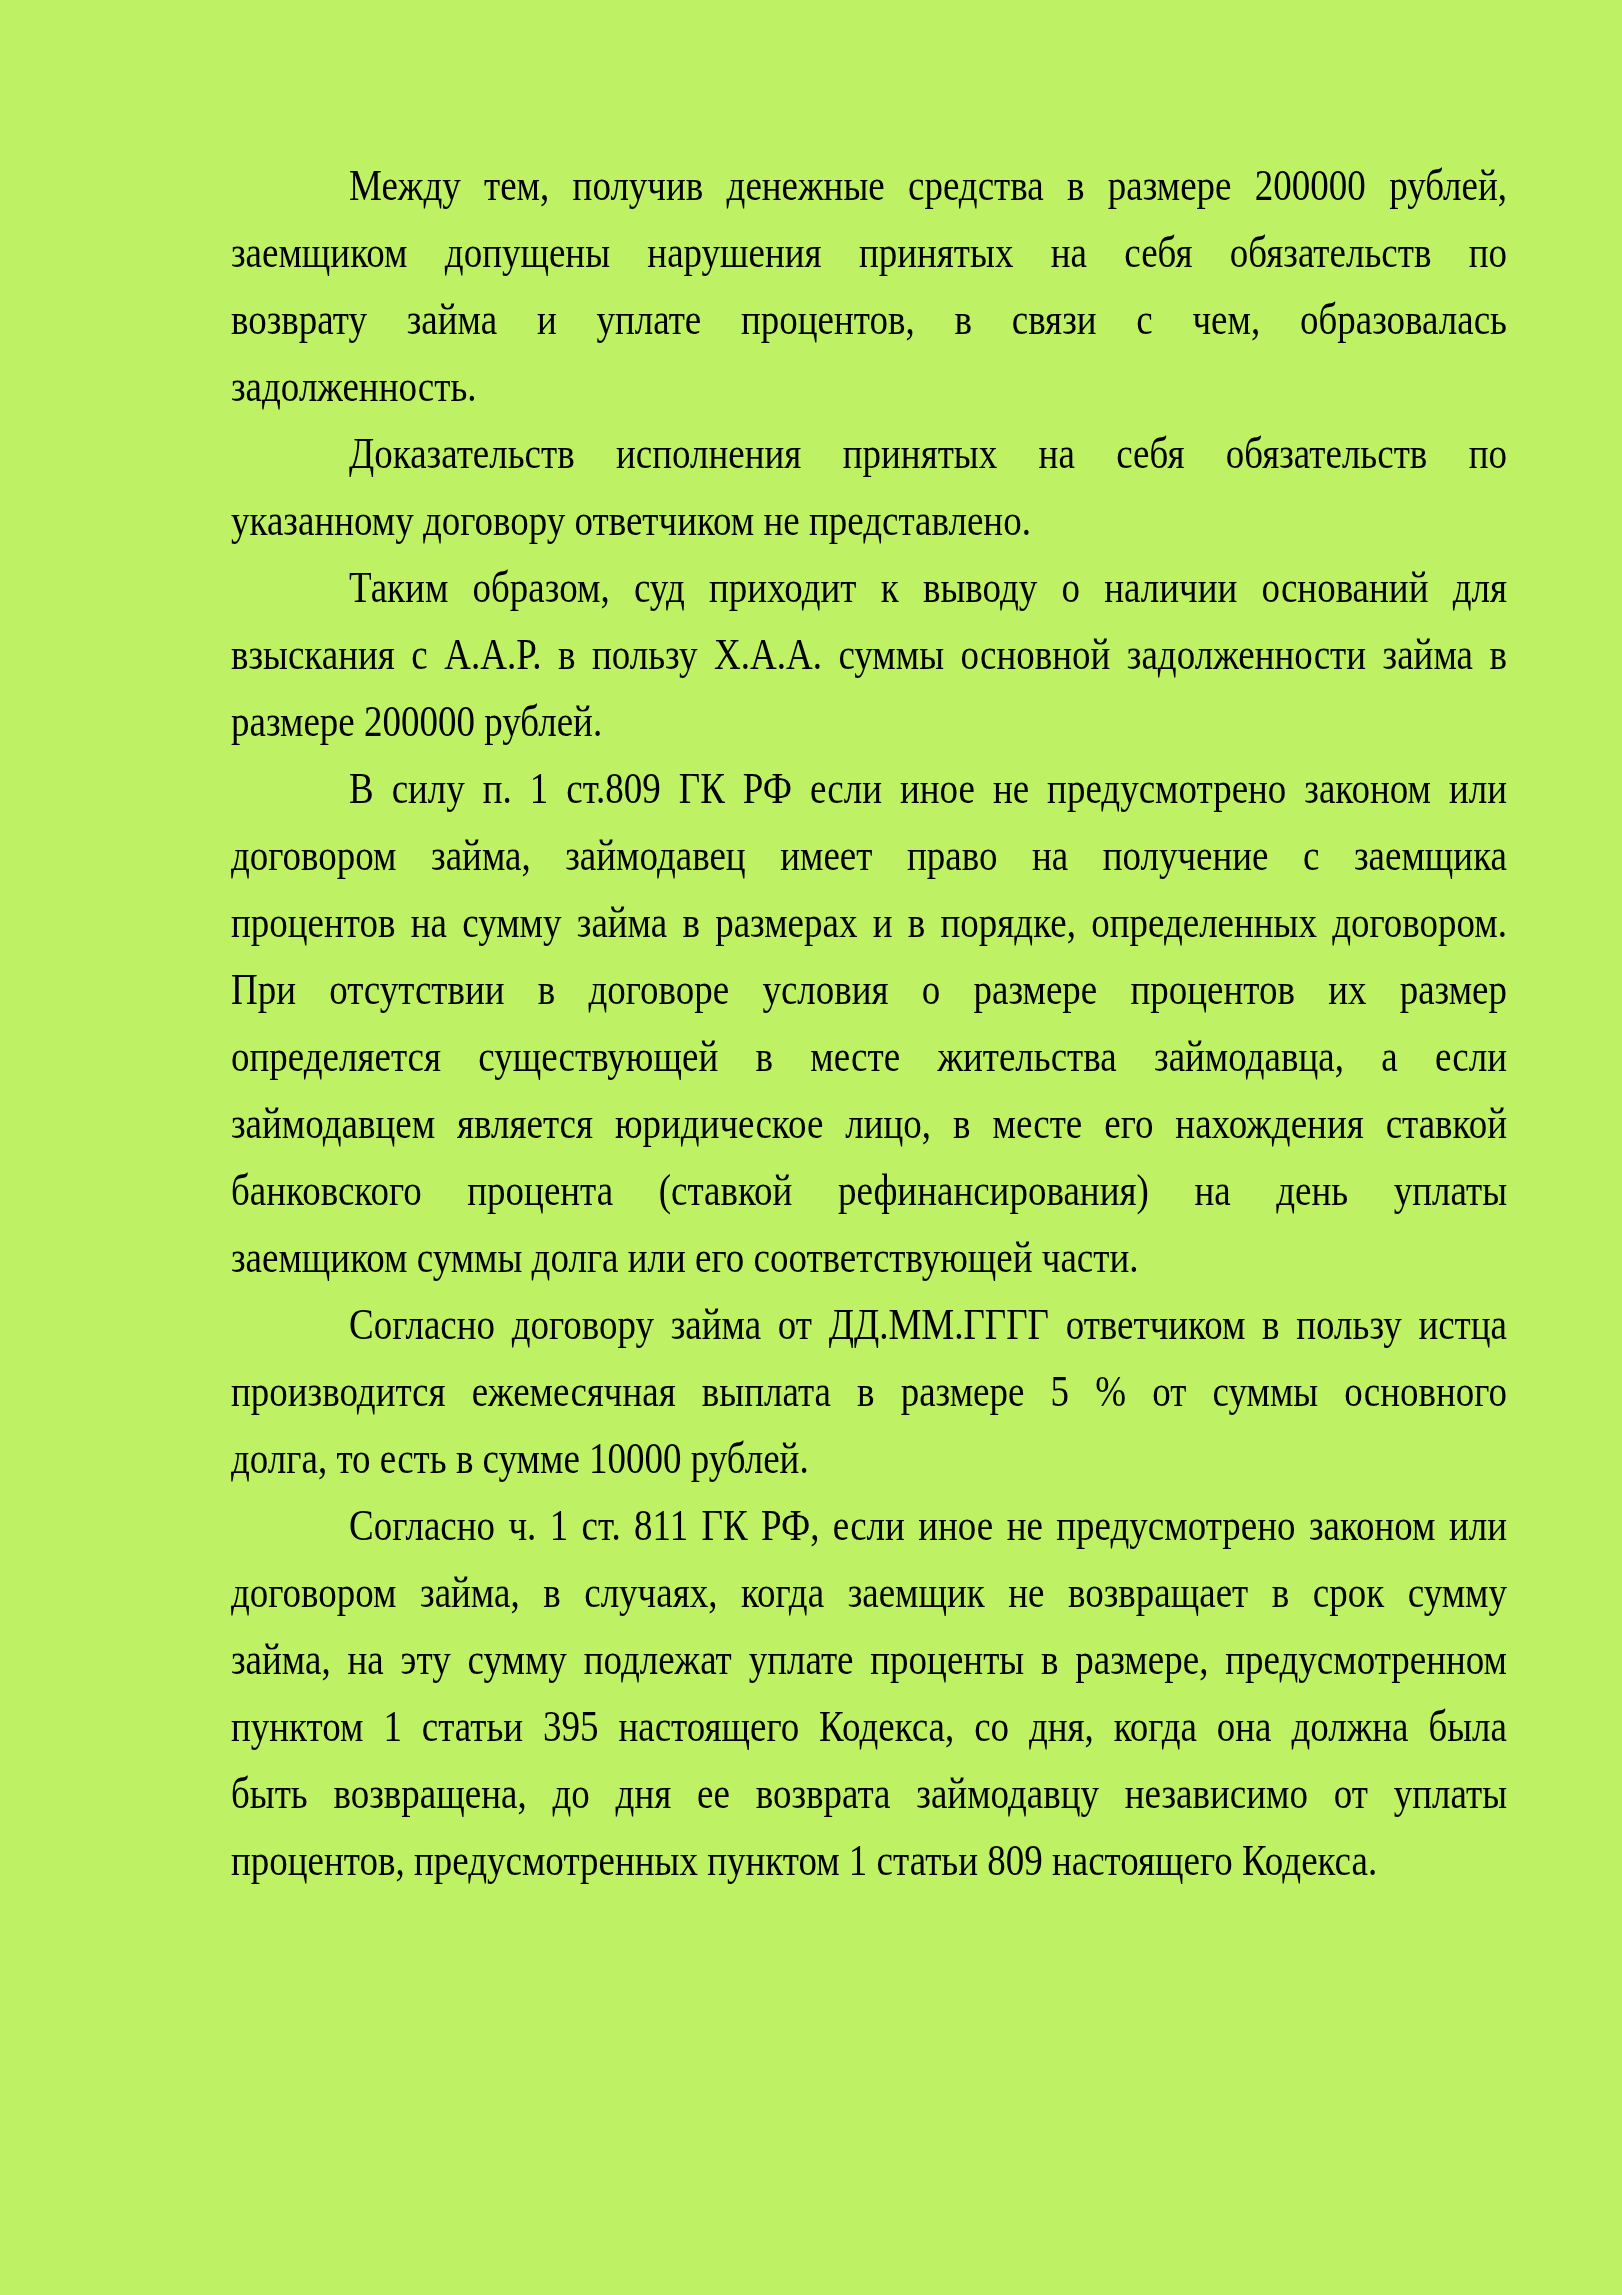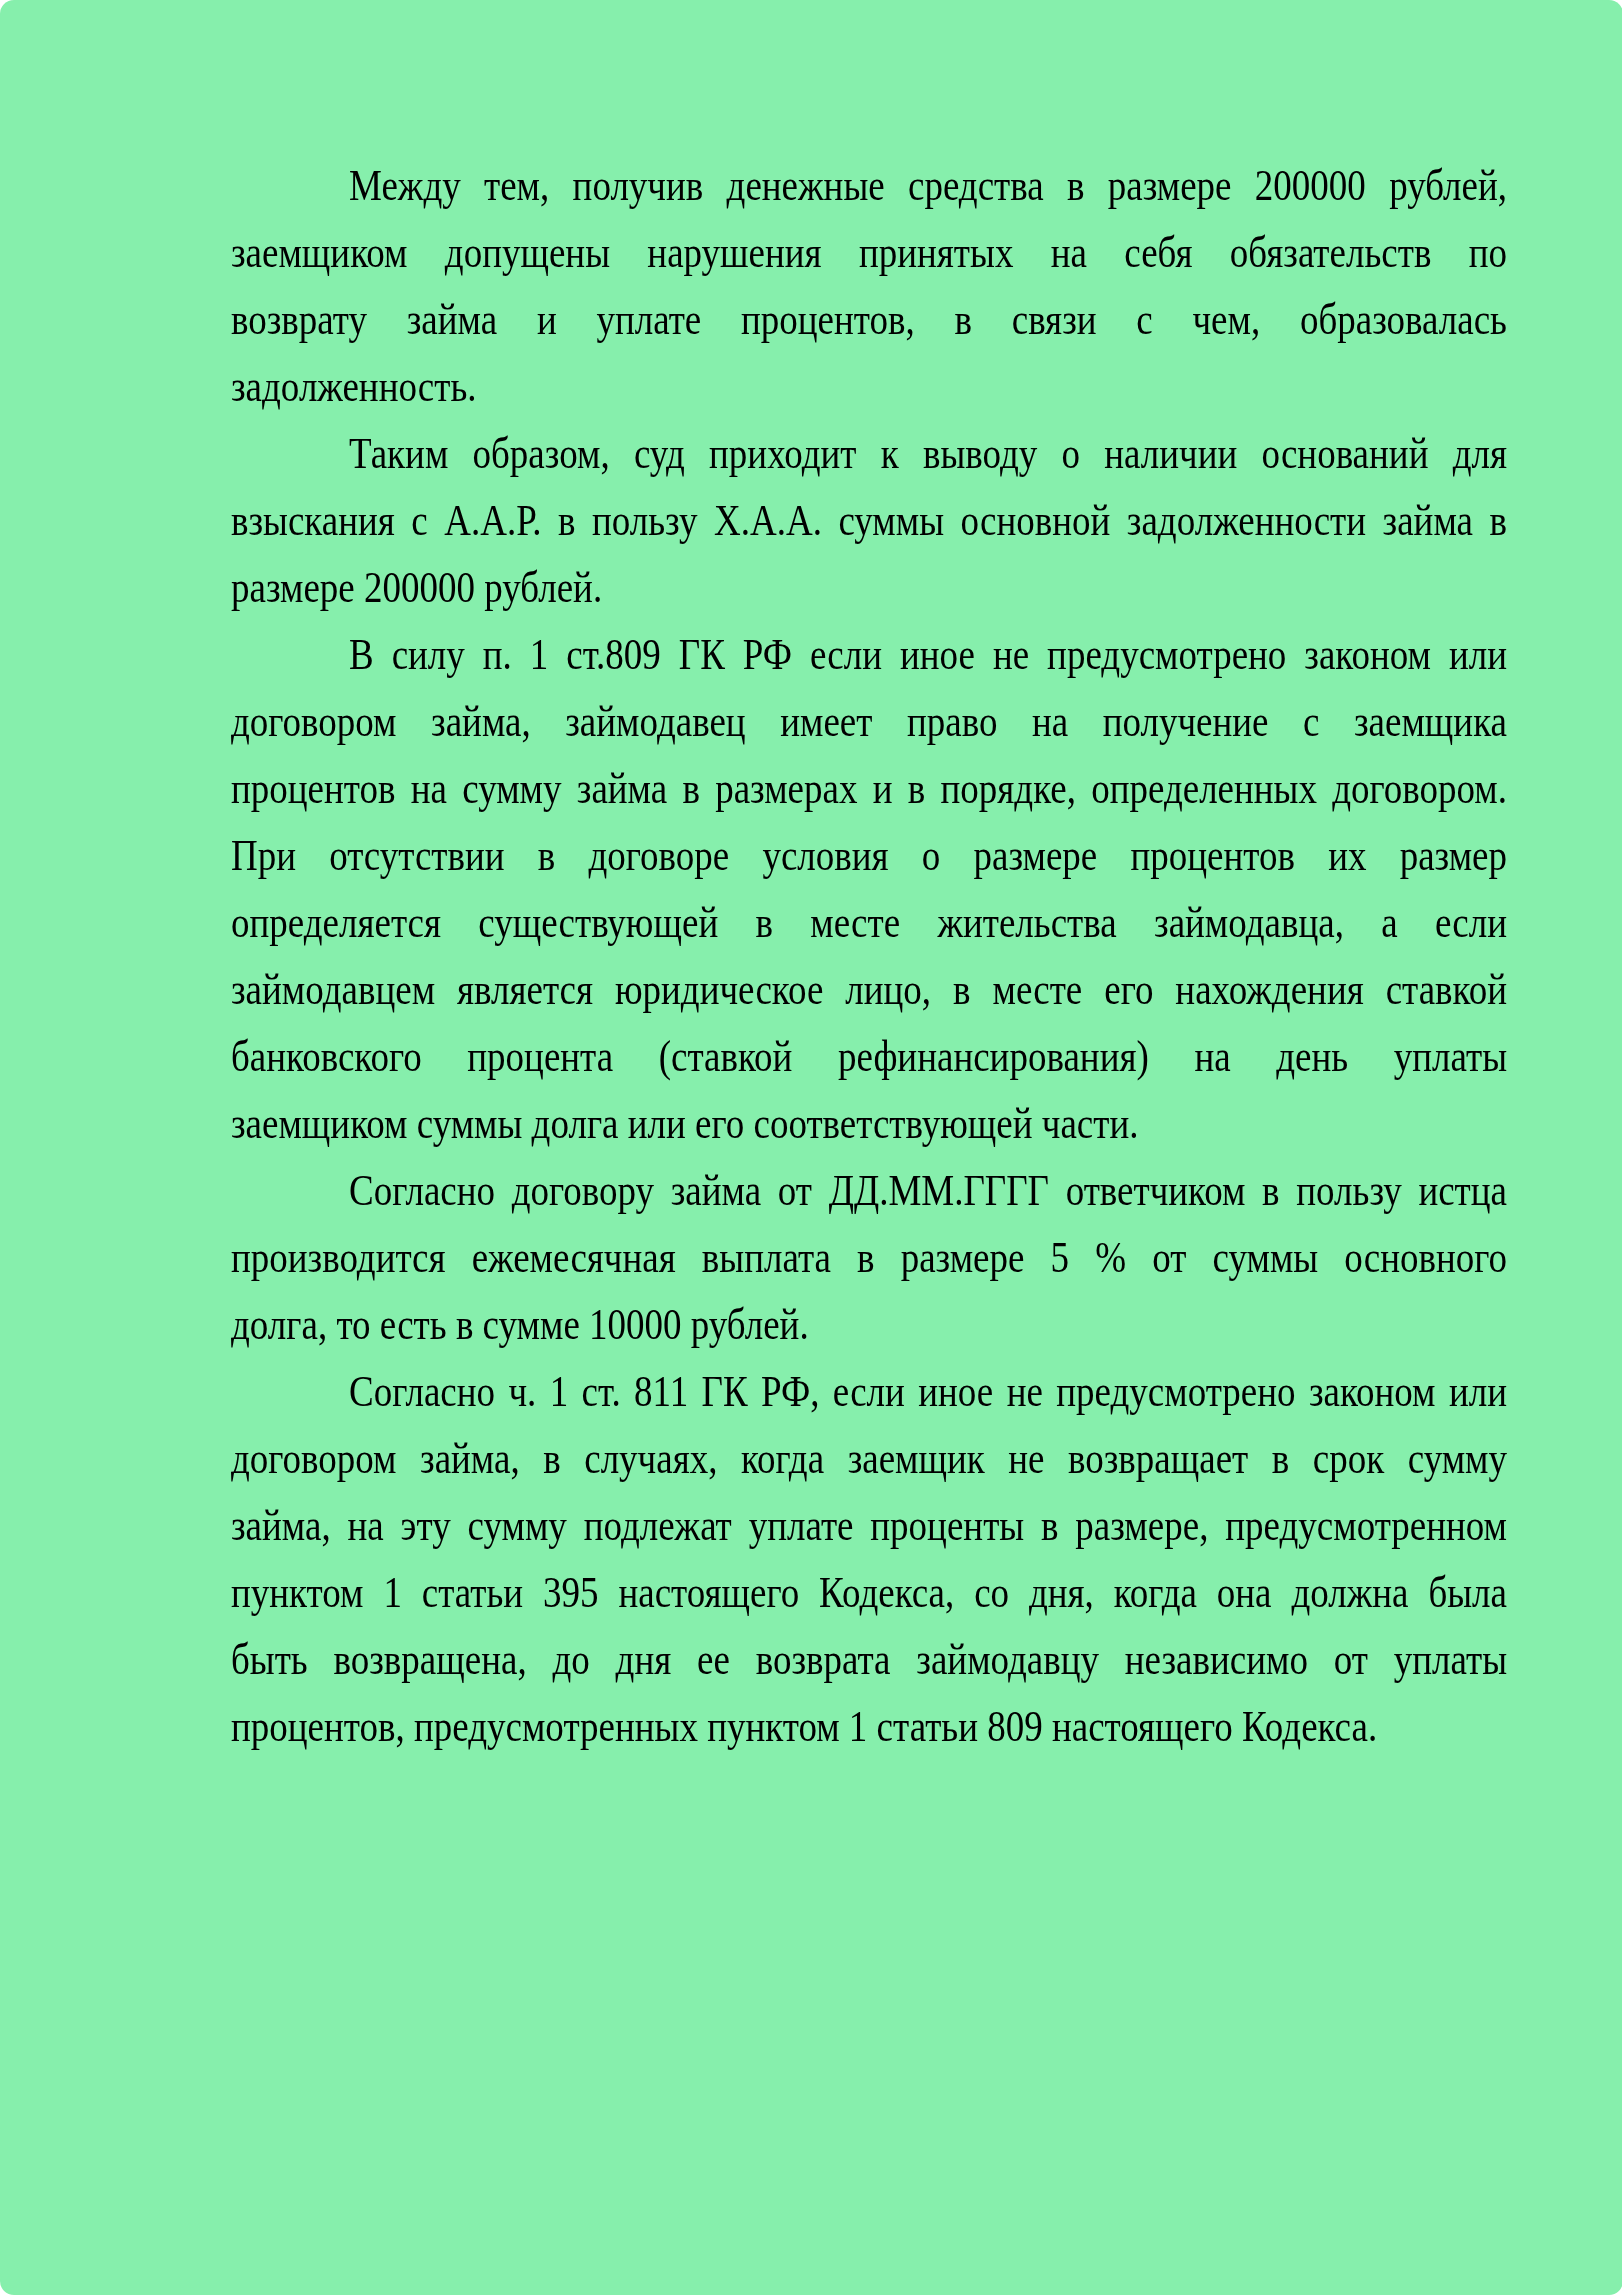--- a/index.html
+++ b/index.html
@@ -11,22 +11,21 @@
     position: relative;
     width: 1623px;
     height: 2295px;
     font-family: "Liberation Serif", "DejaVu Serif", serif;
     color: #000000;
     overflow: hidden;
   }
   .sheet {
     position: absolute;
     inset: 0;
-    background: #86efac;
-    border-radius: 14px;
+    background: #bef264;
   }
   .content {
     position: absolute;
     left: 231px;
     top: 151px;
     width: 1276px;
   }
   .paragraph {
     margin: 0;
     padding: 0;
@@ -55,20 +54,24 @@
 
 <div class="sheet">
   <div class="content">
       <div class="paragraph">
         <div class="line first">Между тем, получив денежные средства в размере 200000 рублей,</div>
         <div class="line">заемщиком допущены нарушения принятых на себя обязательств по</div>
         <div class="line">возврату займа и уплате процентов, в связи с чем, образовалась</div>
         <div class="line last">задолженность.</div>
       </div>
       <div class="paragraph">
+        <div class="line first">Доказательств исполнения принятых на себя обязательств по</div>
+        <div class="line last">указанному договору ответчиком не представлено.</div>
+      </div>
+      <div class="paragraph">
         <div class="line first">Таким образом, суд приходит к выводу о наличии оснований для</div>
         <div class="line">взыскания с А.А.Р. в пользу Х.А.А. суммы основной задолженности займа в</div>
         <div class="line last">размере 200000 рублей.</div>
       </div>
       <div class="paragraph">
         <div class="line first">В силу п. 1 ст.809 ГК РФ если иное не предусмотрено законом или</div>
         <div class="line">договором займа, займодавец имеет право на получение с заемщика</div>
         <div class="line">процентов на сумму займа в размерах и в порядке, определенных договором.</div>
         <div class="line">При отсутствии в договоре условия о размере процентов их размер</div>
         <div class="line">определяется существующей в месте жительства займодавца, а если</div>

